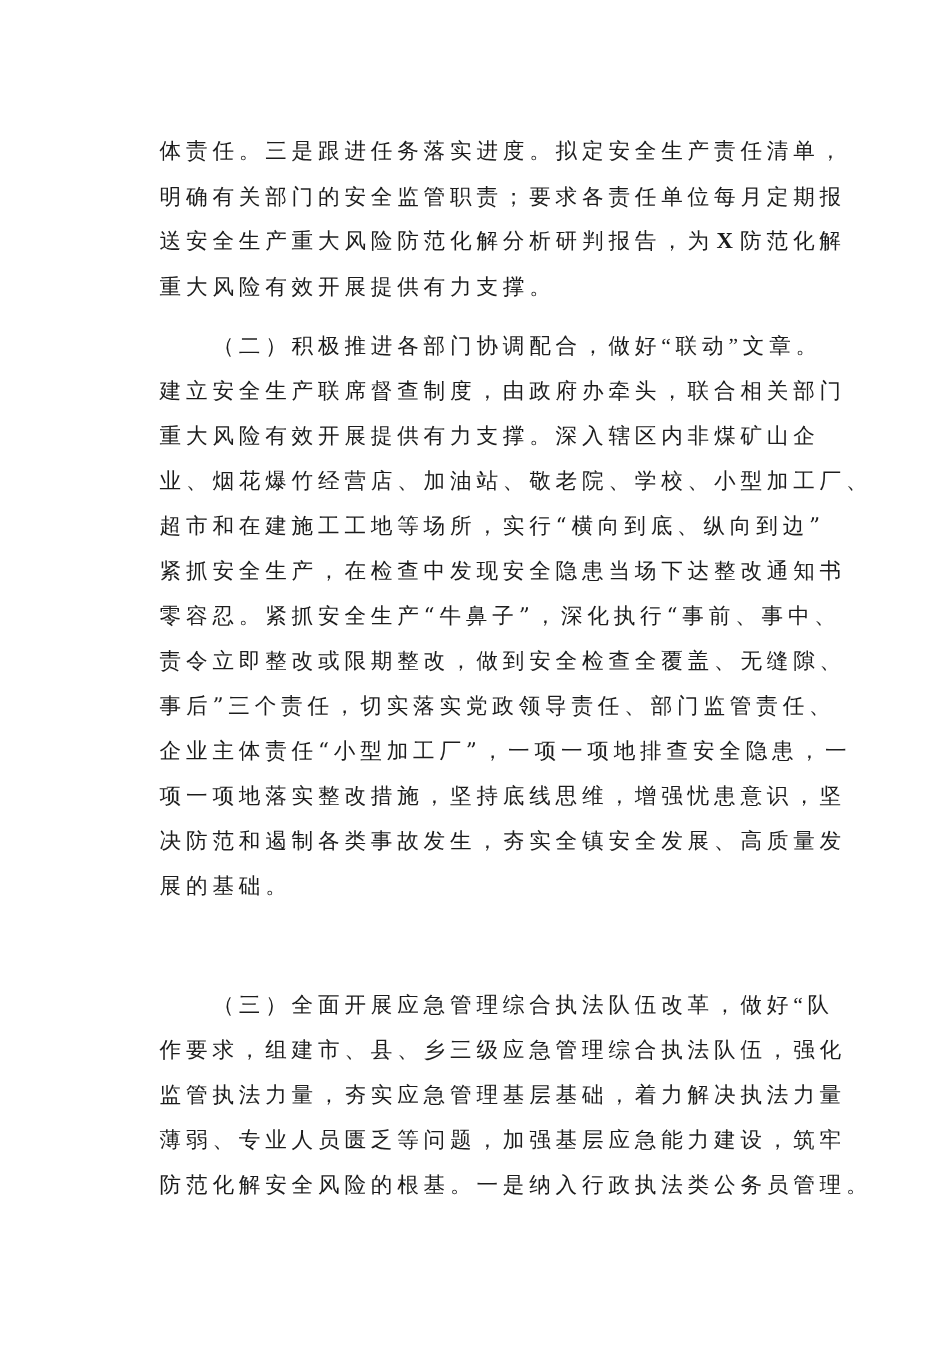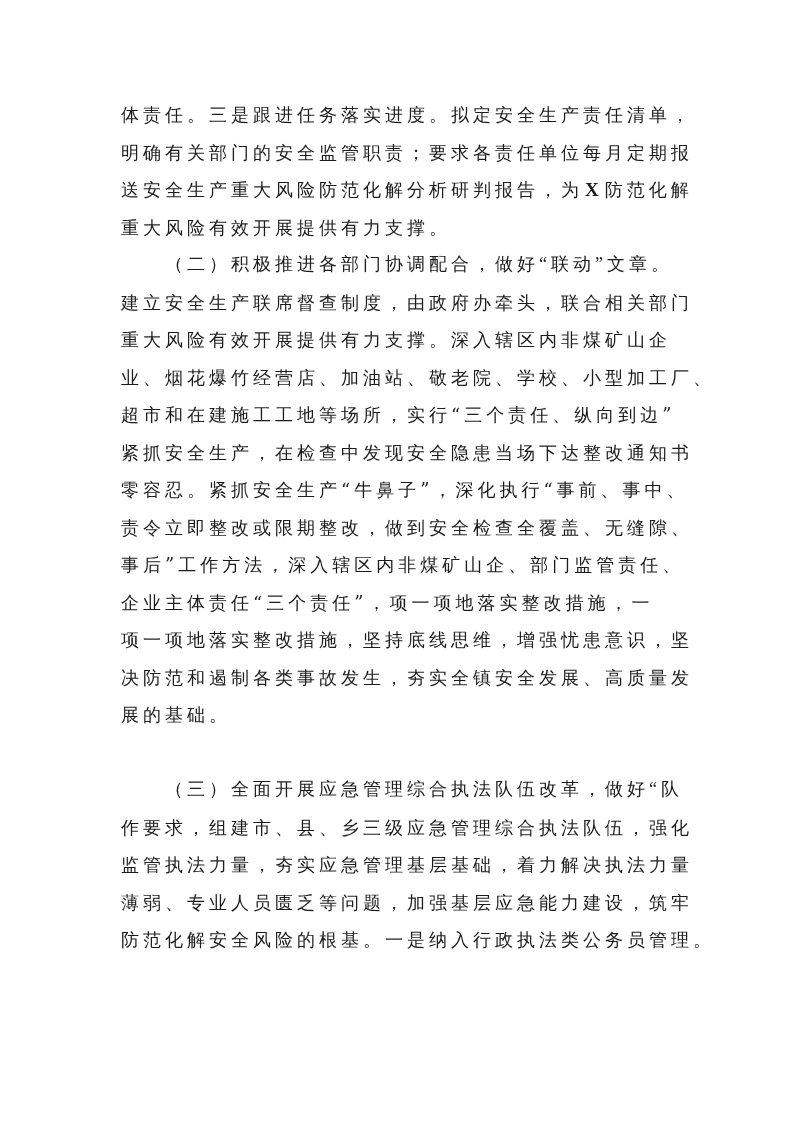--- a/index.html
+++ b/index.html
@@ -25,21 +25,21 @@
       position: absolute;
       left: 121px;
       top: 96px;
       width: 600px;
       font-family: "DejaVu Serif", "Liberation Serif", serif;
       font-size: 18px;
       letter-spacing: 4px;
       color: #1c1c1c;
     }
     .paragraph {
-      margin: 0;
+      margin: 12px;
     }
     .line {
       display: block;
       height: 37.5px;
       line-height: 37.5px;
       white-space: nowrap;
     }
     .line.indent {
       padding-left: 44px;
       font-family: Liberation Serif, serif;
@@ -67,26 +67,26 @@
       <span class="line">明确有关部门的安全监管职责；要求各责任单位每月定期报</span>
       <span class="line"><span>送安全生产重大风险防范化解分析研判报告，为</span><span class="latin-bold">X</span><span>防范化解</span></span>
       <span class="line">重大风险有效开展提供有力支撑。</span>
     </div>
 
     <div class="paragraph">
       <span class="line indent">（二）积极推进各部门协调配合，做好“联动”文章。</span>
       <span class="line">建立安全生产联席督查制度，由政府办牵头，联合相关部门</span>
       <span class="line">重大风险有效开展提供有力支撑。深入辖区内非煤矿山企</span>
       <span class="line">业、烟花爆竹经营店、加油站、敬老院、学校、小型加工厂、</span>
-      <span class="line">超市和在建施工工地等场所，实行“三个责任、纵向到边”</span>
+      <span class="line">超市和在建施工工地等场所，实行“横向到底、纵向到边”</span>
       <span class="line">紧抓安全生产，在检查中发现安全隐患当场下达整改通知书</span>
       <span class="line">零容忍。紧抓安全生产“牛鼻子”，深化执行“事前、事中、</span>
       <span class="line">责令立即整改或限期整改，做到安全检查全覆盖、无缝隙、</span>
-      <span class="line">事后”工作方法，深入辖区内非煤矿山企、部门监管责任、</span>
-      <span class="line">企业主体责任“三个责任”，项一项地落实整改措施，一</span>
+      <span class="line">事后”三个责任，切实落实党政领导责任、部门监管责任、</span>
+      <span class="line">企业主体责任“小型加工厂”，一项一项地排查安全隐患，一</span>
       <span class="line">项一项地落实整改措施，坚持底线思维，增强忧患意识，坚</span>
       <span class="line">决防范和遏制各类事故发生，夯实全镇安全发展、高质量发</span>
       <span class="line">展的基础。</span>
     </div>
 
     <span class="blank-line"></span>
 
     <div class="paragraph">
       <span class="line indent">（三）全面开展应急管理综合执法队伍改革，做好“队</span>
       <span class="line">作要求，组建市、县、乡三级应急管理综合执法队伍，强化</span>

